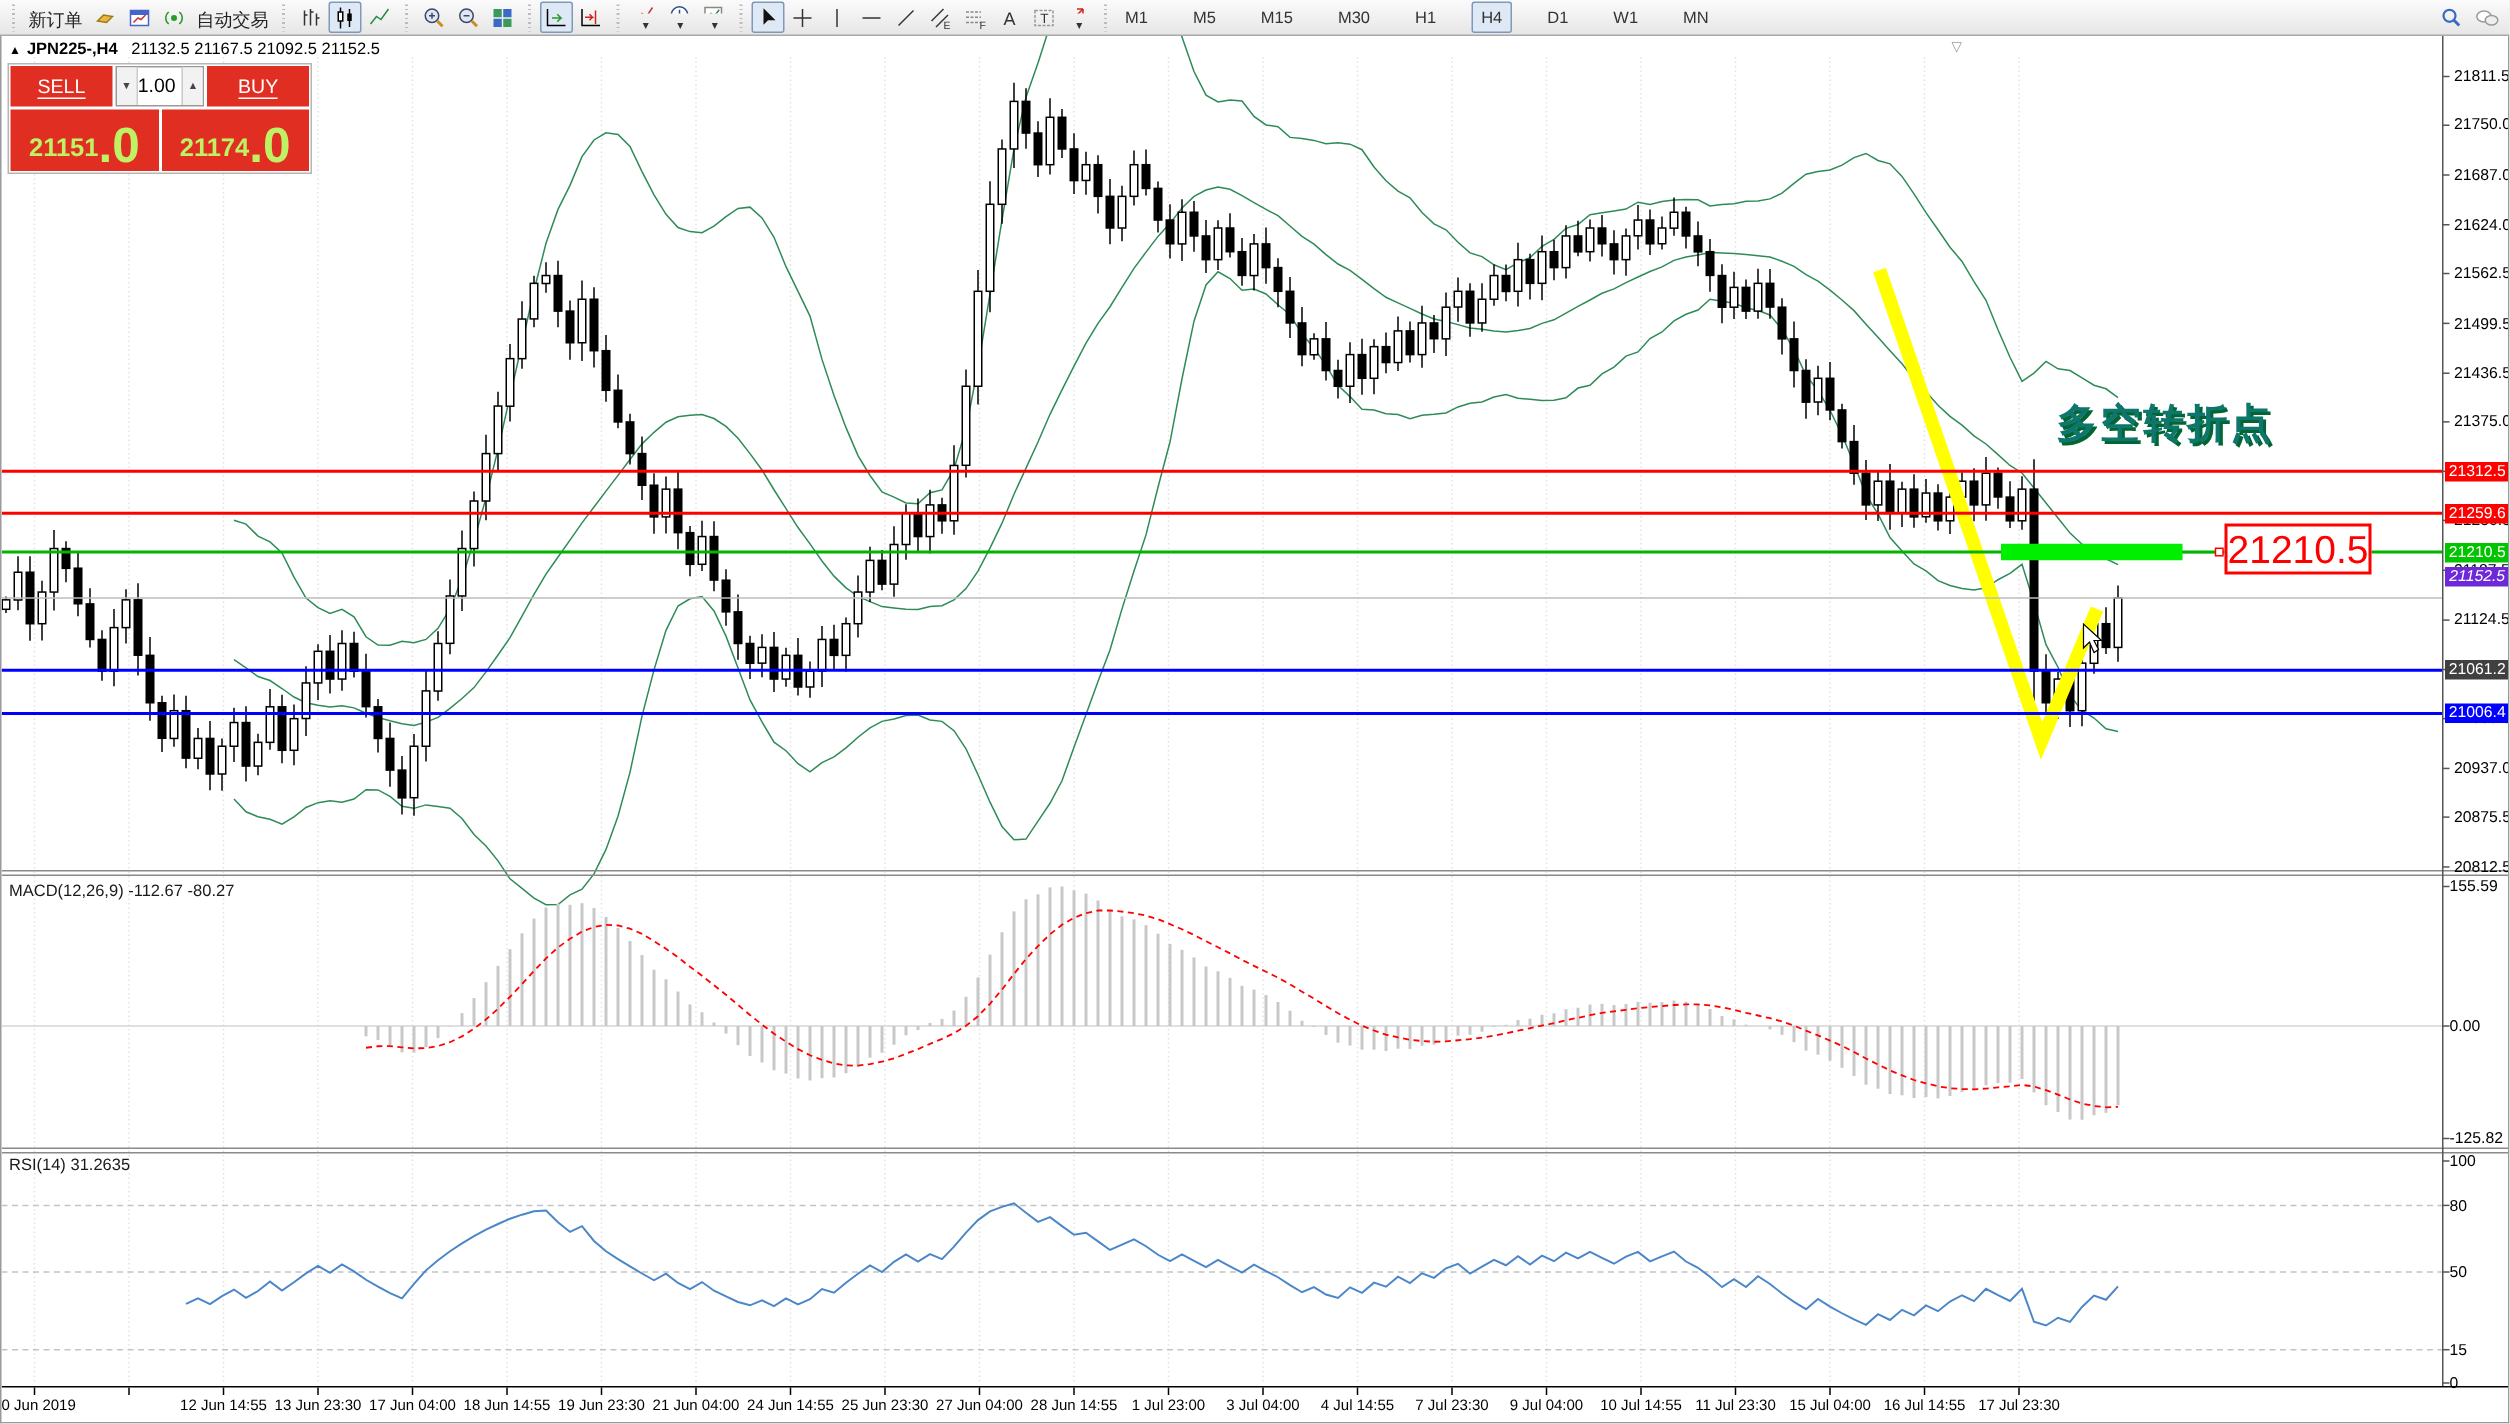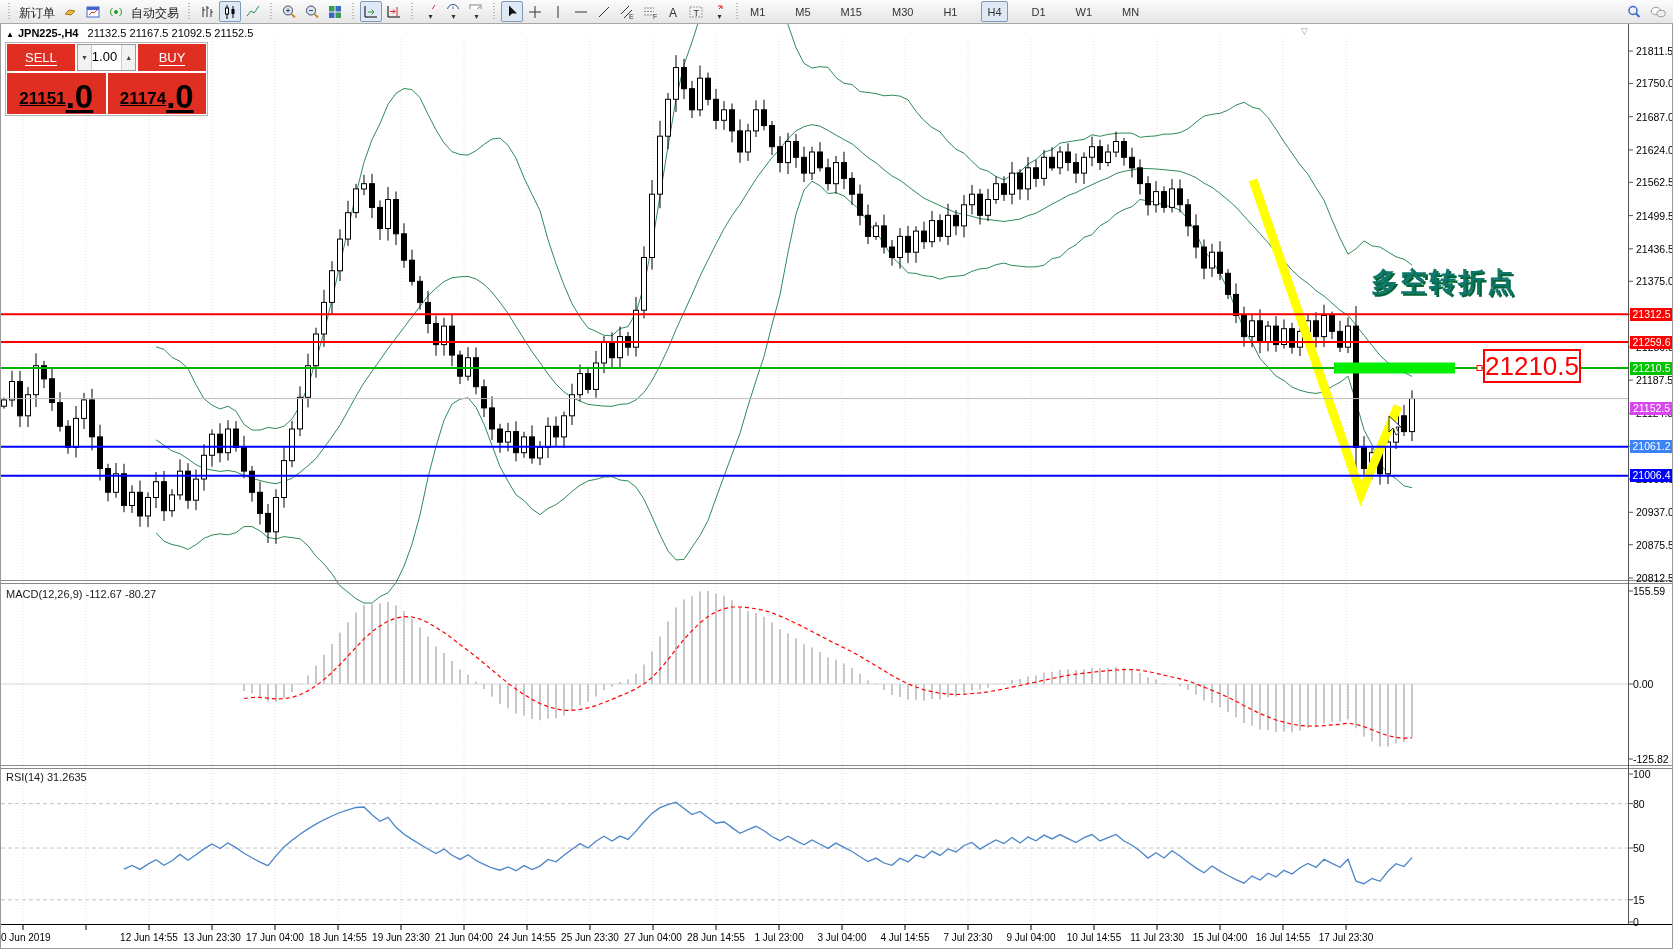--- a/index.html
+++ b/index.html
@@ -36,22 +36,22 @@
   .tp-btn{background:#e02e22;color:#fff;width:72px;display:flex;align-items:center;
     justify-content:center;font-size:13px;cursor:pointer;}
   .tp-btn span{border-bottom:1px solid #fff;}
   .spinner{flex:1;display:flex;border:1px solid #9a9a9a;background:#fff;}
   .spin-btn{width:14px;display:flex;align-items:center;justify-content:center;
     font-size:7px;color:#444;background:#f2f2f2;cursor:pointer;}
   .spin-btn.left{border-right:1px solid #ccc;}
   .spin-btn.right{border-left:1px solid #ccc;}
   .spin-val{flex:1;text-align:right;padding-right:4px;font-size:13px;line-height:23px;}
   .tp-row2{display:flex;height:41px;gap:2px;margin-top:2px;}
-  .tp-price{background:#e02e22;color:#000000;flex:1;display:flex;align-items:flex-end;
-    justify-content:center;padding-bottom:1px;cursor:pointer;text-decoration:underline;}
+  .tp-price{background:#e02e22;color:#bef264;flex:1;display:flex;align-items:flex-end;
+    justify-content:center;padding-bottom:1px;cursor:pointer;}
   .tp-int{font-size:17px;font-weight:bold;line-height:28px;}
   .tp-dec{font-size:33px;font-weight:bold;line-height:33px;}
   
   .pane-label{font-size:11px;color:#1a1a1a;z-index:4;white-space:nowrap;}
   
   .tick-label{font-size:10.5px;color:#000;z-index:2;white-space:nowrap;}
   .price-tag{width:43px;height:13px;font-size:10.5px;color:#fff;text-align:center;
     line-height:13px;z-index:3;}
   .time-label{font-size:10px;color:#000;width:84px;text-align:center;z-index:2;}
   
@@ -930,22 +930,22 @@
       <div class="abs tick-label" style="left: 1635px; top: 350.16px;">21187.5</div>
       <div class="abs tick-label" style="left: 1635px; top: 383.392px;">21124.5</div>
       <div class="abs tick-label" style="left: 1635px; top: 416.361px;">21062.0</div>
       <div class="abs tick-label" style="left: 1635px; top: 449.066px;">21000.0</div>
       <div class="abs tick-label" style="left: 1635px; top: 482.299px;">20937.0</div>
       <div class="abs tick-label" style="left: 1635px; top: 514.74px;">20875.5</div>
       <div class="abs tick-label" style="left: 1635px; top: 547.972px;">20812.5</div>
       <div class="abs price-tag" style="left: 1629px; top: 283.722px; background: rgb(255, 0, 0);">21312.5</div>
       <div class="abs price-tag" style="left: 1629px; top: 311.627px; background: rgb(255, 0, 0);">21259.6</div>
       <div class="abs price-tag" style="left: 1629px; top: 337.527px; background: rgb(0, 196, 0);">21210.5</div>
-      <div class="abs price-tag" style="left: 1629px; top: 378px; background: #d946ef;">21152.5</div>
-      <div class="abs price-tag" style="left: 1629px; top: 416.283px; background: #3b82f6;">21061.2</div>
+      <div class="abs price-tag" style="left: 1629px; top: 354px; background: #6d28d9; font-style: italic;">21152.5</div>
+      <div class="abs price-tag" style="left: 1629px; top: 416.283px; background: #404040;">21061.2</div>
       <div class="abs price-tag" style="left: 1629px; top: 445.19px; background: rgb(0, 0, 255);">21006.4</div>
       <div class="abs tick-label" style="left: 1632px; top: 561px;">155.59</div>
       <div class="abs tick-label" style="left: 1632px; top: 654px;">0.00</div>
       <div class="abs tick-label" style="left: 1632px; top: 729px;">-125.82</div>
       <div class="abs tick-label" style="left: 1632px; top: 744px;">100</div>
       <div class="abs tick-label" style="left: 1632px; top: 773.6px;">80</div>
       <div class="abs tick-label" style="left: 1632px; top: 818px;">50</div>
       <div class="abs tick-label" style="left: 1632px; top: 869.8px;">15</div>
       <div class="abs tick-label" style="left: 1632px; top: 892px;">0</div>
       <div class="abs time-label" style="left: -20px; top: 908px;">10 Jun 2019</div>

